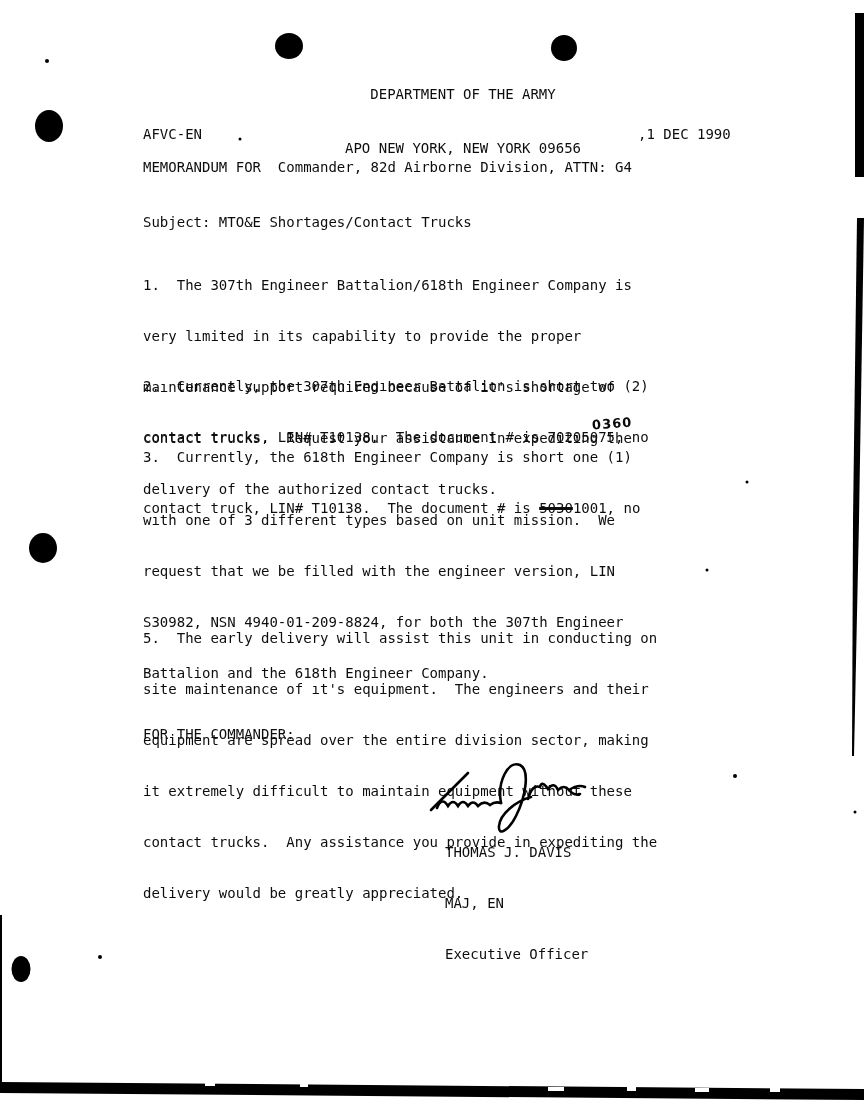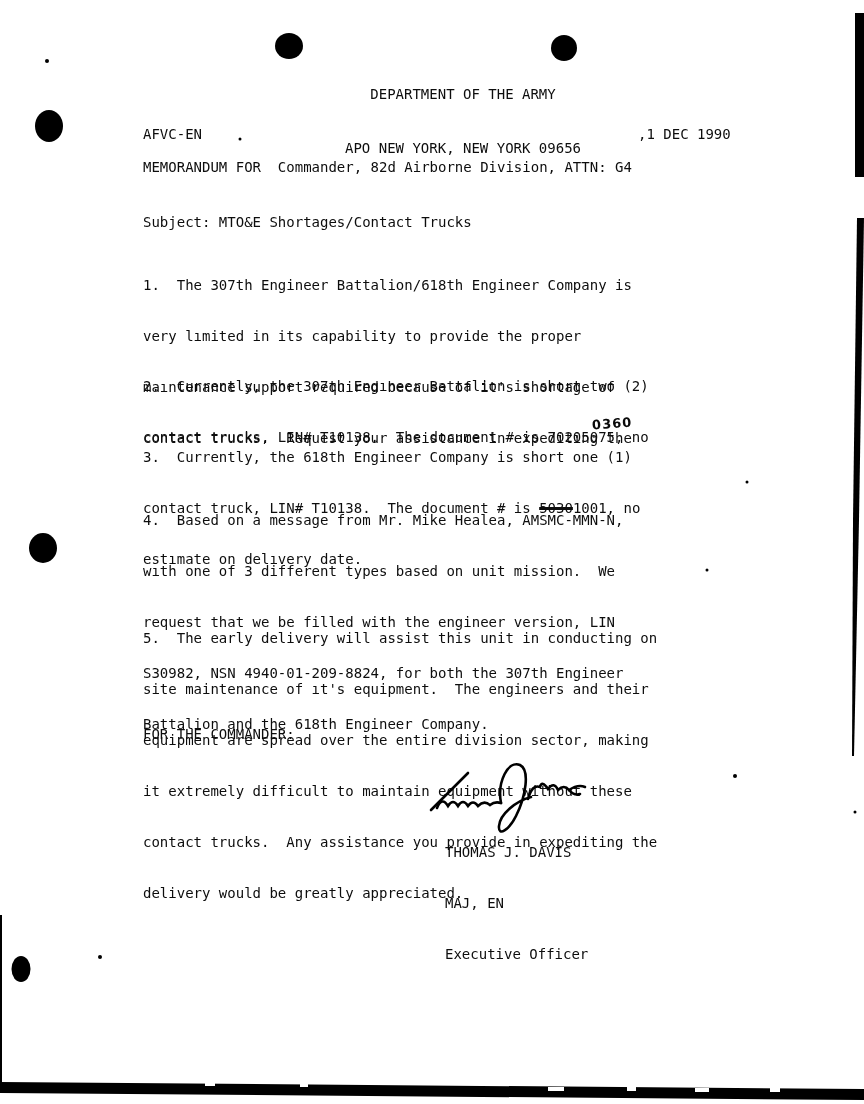--- a/index.html
+++ b/index.html
@@ -86,36 +86,35 @@
   <div class="abs mono" style="left:638px;top:126px;"><span>,</span><span>1 DEC 1990</span></div>
 
   <div class="abs mono" style="left:143px;top:159px;">MEMORANDUM FOR  Commander, 82d Airborne Division, ATTN: G4</div>
   <div class="abs mono" style="left:143px;top:193px;margin-top:21px;">Subject: MTO&amp;E Shortages/Contact Trucks</div>
 
   <div class="abs mono" style="left:143px;top:243px;">
     <div class="line">1.  The 307th Engineer Battalion/618th Engineer Company is</div>
     <div class="line">very lımited in its capability to provide the proper</div>
     <div class="line">maıntenance support required because of it's shortage of</div>
     <div class="line">contact trucks.  Request your assistance in expediting the</div>
+    <div class="line">delıvery of the authorized contact trucks.</div>
   </div>
 
   <div class="abs mono" style="left:143px;top:344px;text-align:center;">
     <div class="line">2.  Currently, the 307th Engıneer Battalion is short two (2)</div>
     <div class="line">contact trucks, LIN# T10138.  The document # is 70205075, no</div>
   </div>
 
   <div class="abs mono" style="left:143px;top:415px;">
     <div class="line">3.  Currently, the 618th Engineer Company is short one (1)</div>
     <div class="line"><span>contact truck, LIN# T10138.  The document # is </span><span class="struck">5030</span><span>1001, no</span></div>
-    <div class="line">estımate on delıvery date.</div>
   </div>
   <div class="handwritten">0360</div>
 
   <div class="abs mono" style="left:143px;top:478px;">
-    <div class="line">4.  Based on a message from Mr. Mike Healea, AMSMC-MMN-N,</div>
     <div class="line">wıth one of 3 different types based on unit mission.  We</div>
     <div class="line">request that we be filled with the engineer version, LIN</div>
     <div class="line">S30982, NSN 4940-01-209-8824, for both the 307th Engineer</div>
     <div class="line">Battalion and the 618th Engineer Company.</div>
   </div>
 
   <div class="abs mono" style="left:143px;top:596px;">
     <div class="line">5.  The early delivery will assist this unit in conducting on</div>
     <div class="line">site maintenance of ıt's equipment.  The engineers and their</div>
     <div class="line">equipment are spread over the entire division sector, making</div>

